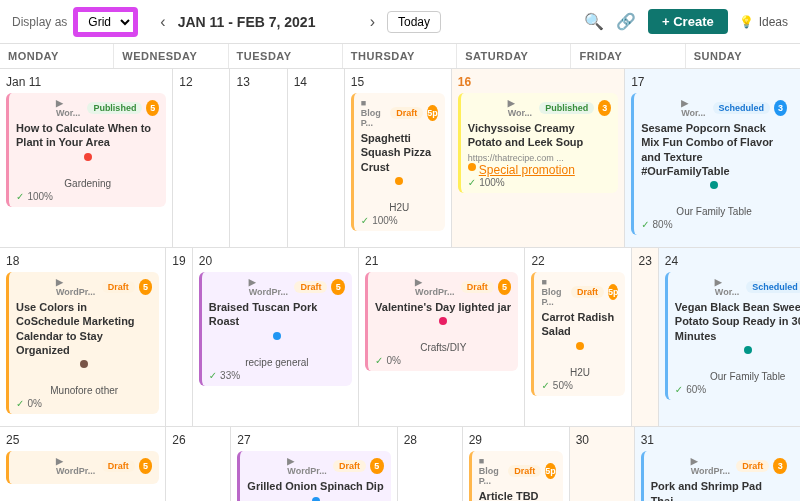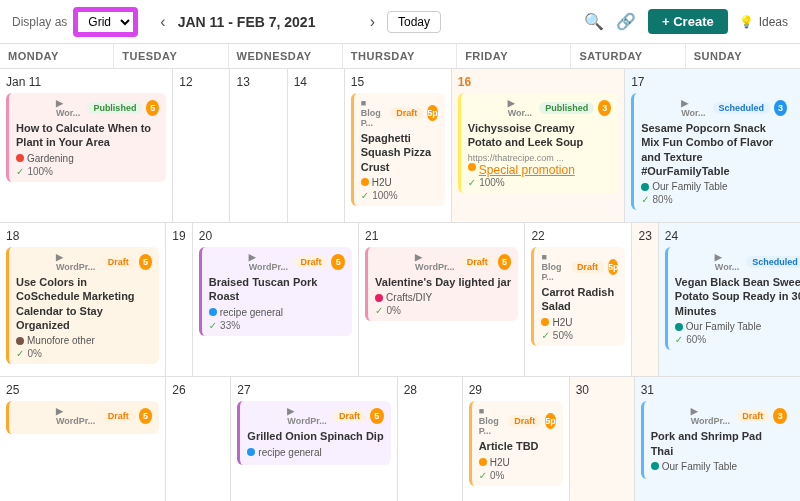--- a/index.html
+++ b/index.html
@@ -39,21 +39,21 @@
     .card-header { display: flex; align-items: center; gap: 4px; margin-bottom: 3px; font-size: 10px; }
     .badge { border-radius: 10px; padding: 1px 6px; font-size: 9px; font-weight: 700; white-space: nowrap; }
     .badge-published { background: #e8f5e9; color: #388e3c; }
     .badge-draft { background: #fff3e0; color: #f57c00; }
     .badge-scheduled { background: #e3f2fd; color: #1976d2; }
     .badge-num { background: #9e9e9e; color: #fff; border-radius: 50%; width: 16px; height: 16px; display: flex; align-items: center; justify-content: center; font-size: 9px; font-weight: 700; }
     .badge-num-orange { background: #ff9800; }
     .badge-num-blue { background: #2196f3; }
 
     .card-title { font-size: 11px; font-weight: 600; line-height: 1.3; margin-bottom: 3px; color: #333; }
-    .card-tag { display: flex; align-items: center; gap: 3px; font-size: 10px; color: #555; margin-bottom: 2px; }
+    .card-tag { display: flex; align-items: center; gap: 17px; font-size: 10px; color: #555; margin-bottom: 2px; flex-direction: column; }
     .dot { width: 8px; height: 8px; border-radius: 50%; display: inline-block; flex-shrink: 0; }
     .dot-red { background: #f44336; }
     .dot-blue { background: #2196f3; }
     .dot-orange { background: #ff9800; }
     .dot-teal { background: #009688; }
     .dot-brown { background: #795548; }
     .dot-pink { background: #e91e63; }
 
     .card-progress { font-size: 10px; color: #666; display: flex; align-items: center; gap: 3px; }
     .checkmark { color: #4caf50; font-size: 10px; }
@@ -101,25 +101,25 @@
         <span>💡</span>
         <span>Ideas</span>
       </button>
     </div>
   </div>
 
   <div class="calendar">
 
     <div class="cal-header">
       <div class="cal-header-cell">MONDAY</div>
+      <div class="cal-header-cell">WEDNESDAY</div>
       <div class="cal-header-cell">TUESDAY</div>
-      <div class="cal-header-cell">WEDNESDAY</div>
       <div class="cal-header-cell">THURSDAY</div>
+      <div class="cal-header-cell">SATURDAY</div>
       <div class="cal-header-cell">FRIDAY</div>
-      <div class="cal-header-cell">SATURDAY</div>
       <div class="cal-header-cell">SUNDAY</div>
     </div>
 
     <div class="cal-grid">
 
       <div class="cal-cell">
         <div class="day-num">Jan 11</div>
         <div class="card card-pink">
           <div class="card-header">
             <span class="source-label wp-icon">▶ Wor...</span>

